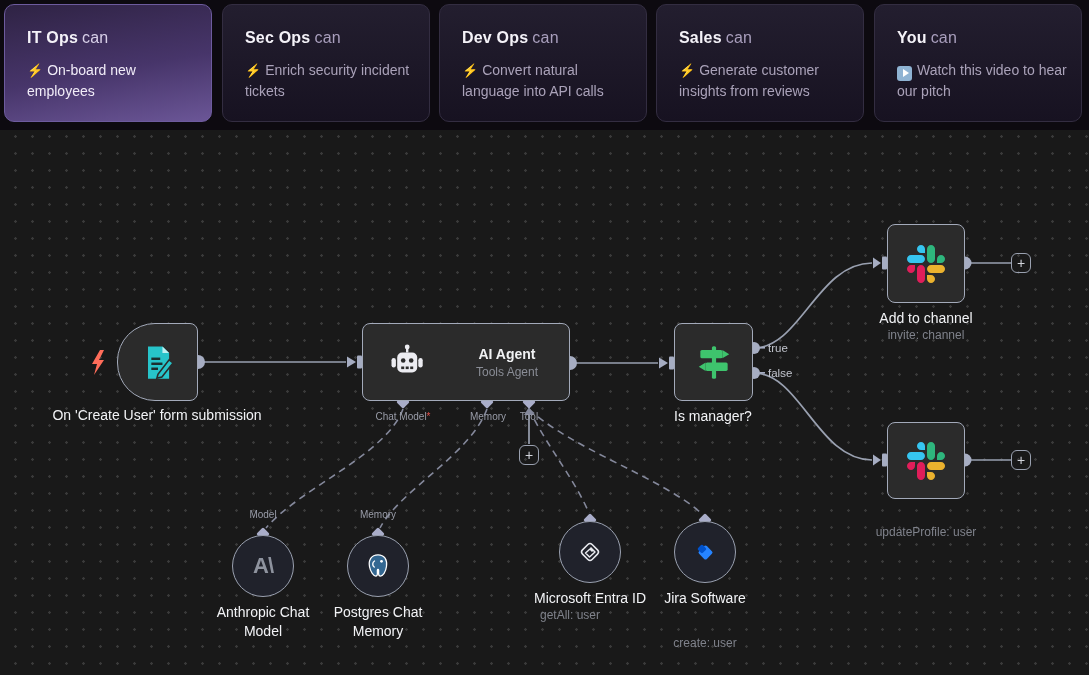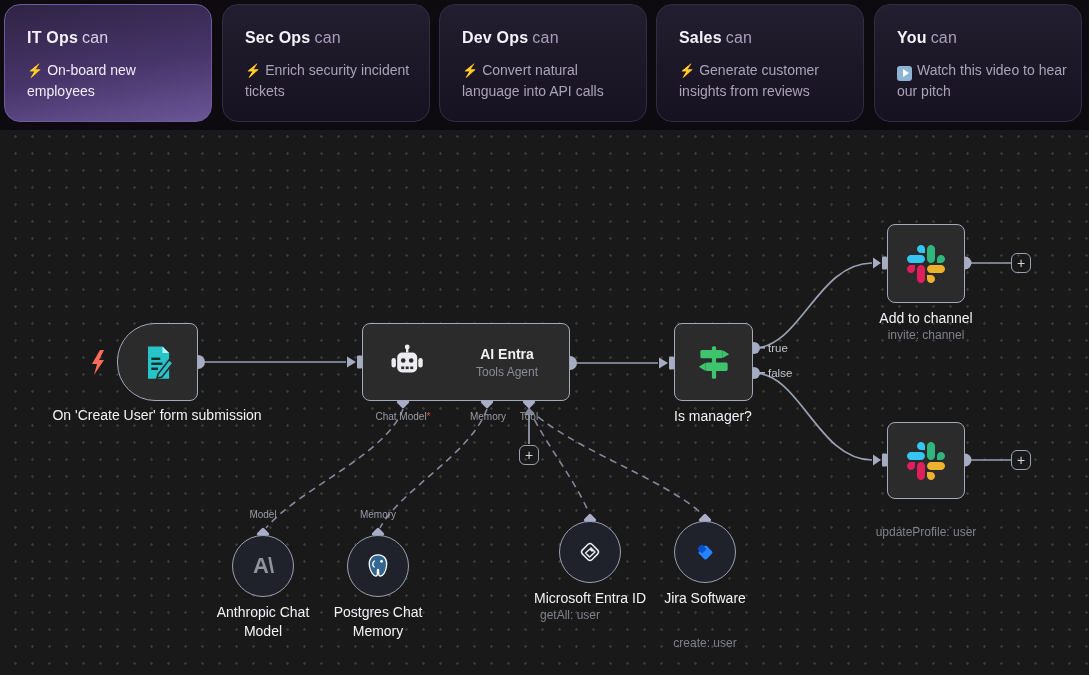--- a/index.html
+++ b/index.html
@@ -12,21 +12,21 @@
     position:absolute; inset:0;
     background-color:#191919;
     background-image: radial-gradient(circle, #3a3a3a 1.05px, transparent 1.5px);
     background-size: 17px 17px;
     background-position: 7px 9px;
   }
 
   
   #header { position:absolute; left:0; top:0; width:1089px; height:130px; background:#0d0a10; }
   .card {
-    position:absolute; top:4px; width:208px; height:118px; border-radius:16px;
+    position:absolute; top:4px; width:208px; height:118px; border-radius:10px;
     padding:24px 8px 0 22px; cursor:pointer;
     background:linear-gradient(180deg,#231e2f 0%,#171221 100%);
     border:1px solid #332d41;
   }
   .card.selected {
     background:linear-gradient(170deg,#2f2344 0%,#47356a 55%,#6b5697 100%);
     border:1px solid #6d5b9e;
   }
   .card-title { font-size:16px; color:#f4f2f8; font-weight:700; letter-spacing:.2px; }
   .card-title .suffix { font-weight:400; color:#a99fbd; margin-left:4px; }
@@ -160,21 +160,21 @@
       <rect x="2.5" y="14" width="4.4" height="9.5" rx="2.2" fill="#ececf1"></rect>
       <rect x="29.3" y="14" width="4.4" height="9.5" rx="2.2" fill="#ececf1"></rect>
       <rect x="8.2" y="8.5" width="20" height="20" rx="5" fill="#ececf1"></rect>
       <circle cx="14.2" cy="16.5" r="2.3" fill="#2b2b2b"></circle>
       <circle cx="22.2" cy="16.5" r="2.3" fill="#2b2b2b"></circle>
       <rect x="12.2" y="22.5" width="3" height="2.6" fill="#2b2b2b"></rect>
       <rect x="16.7" y="22.5" width="3" height="2.6" fill="#2b2b2b"></rect>
       <rect x="21.2" y="22.5" width="3" height="2.6" fill="#2b2b2b"></rect>
     </svg>
     <div class="agent-text" style="margin-left:22px;width:120px;">
-      <div class="agent-title">AI Entra</div>
+      <div class="agent-title">AI Agent</div>
       <div class="agent-sub">Tools Agent</div>
     </div>
   </div>
   <div class="port-label" style="left:343px;top:411px;">
     <span>Chat Model</span><span class="req">*</span>
   </div>
   <div class="port-label" style="left:428px;top:411px;">Memory</div>
   <div class="port-label" style="left:469px;top:411px;">Tool</div>
   <div class="plus-btn" style="left:519px;top:445px;">+</div>
 

